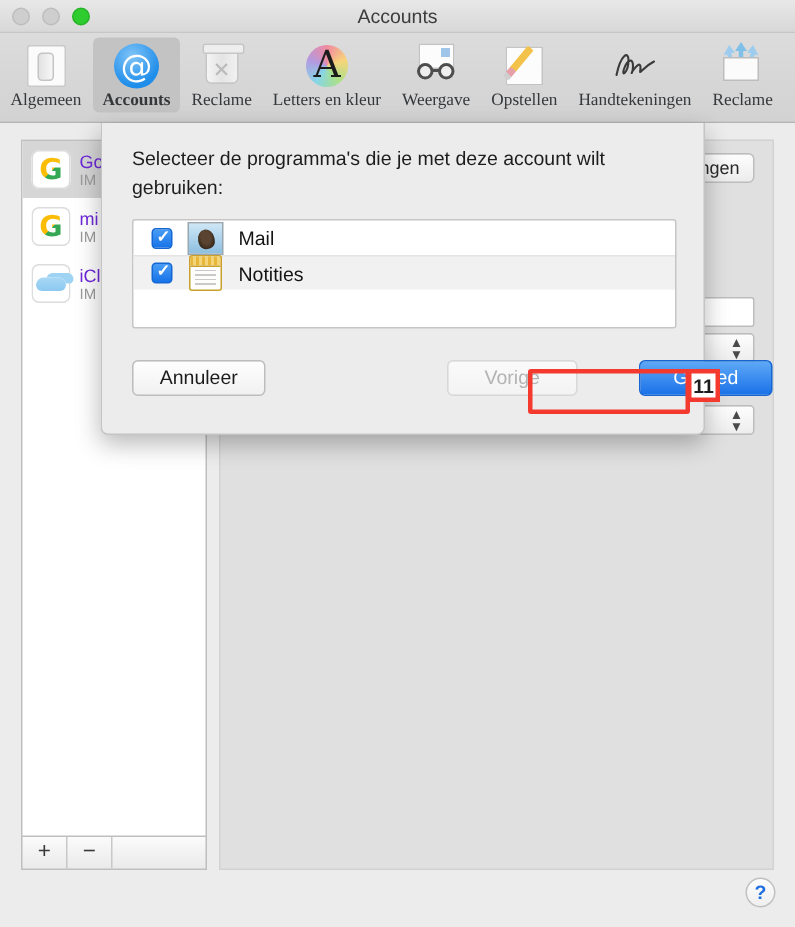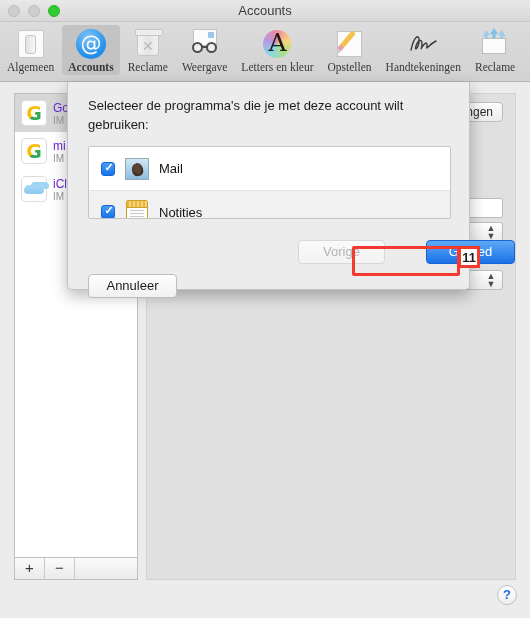--- a/index.html
+++ b/index.html
@@ -212,21 +212,21 @@
     padding-left: 28px;
   }
   #sheet-prompt {
     position: absolute; left: 20px; top: 15px; width: 350px;
     font-size: 13px; color: #1d1d1d; line-height: 1.45;
   }
   #app-list {
     position: absolute; left: 20px; top: 64px; width: 363px; height: 73px;
     background: #fff; border: 1px solid #c6c6c6; border-radius: 2px; overflow: hidden;
   }
-  .app-row { display: flex; align-items: center; height: 43px; padding-left: 12px; gap: 10px; }
+  .app-row { display: flex; align-items: center; height: 23px; padding-left: 12px; gap: 10px; }
   .app-row.alt { background: #f1f1f1; border-top: 1px solid #e4e4e4; }
   .cb {
     width: 14px; height: 14px; border-radius: 3px; flex: 0 0 14px;
     background: linear-gradient(to bottom,#4a9df5,#1673e8);
     border: 1px solid #1568d4; position: relative;
   }
   .cb::after {
     content: "\2713"; position: absolute; left: 0; top: -2px; width: 14px;
     text-align: center; color: #fff; font-size: 11px; font-weight: bold;
   }
@@ -256,21 +256,21 @@
     background: repeating-linear-gradient(to bottom,#c9c9c9 0 1px,transparent 1px 3px);
   }
   .app-label { font-size: 13px; color: #141414; }
 
   .sheet-btn {
     position: absolute; height: 24px; border-radius: 4px;
     font-size: 13px; line-height: 22px; text-align: center;
     background: linear-gradient(to bottom,#fefefe,#f1f1f1);
     border: 1px solid #bdbdbd; color: #1c1c1c;
   }
-  #btn-cancel { left: 20px; top: 158px; width: 89px; margin-top: 34px; }
+  #btn-cancel { left: 20px; top: 158px; width: 89px; }
   #btn-back {
     left: 182px; top: 158px; width: 87px; color: #b3b3b3;
     background: linear-gradient(to bottom,#fafafa,#f3f3f3); border-color: #d8d8d8; margin-left: 48px;
   }
   #btn-done {
     left: 358px; top: 158px; width: 89px; color: #fff;
     background: linear-gradient(to bottom,#5ea8f7,#1b72e8);
     border: 1px solid #1566d2;
   }
 
@@ -311,37 +311,37 @@
       <div class="tb-icon">
           <div class="ic-at">@</div>
         </div>
       <div class="tb-label">Accounts</div>
     </div>
     <div class="tb-item">
       <div class="tb-icon">
           <div class="ic-trash"></div>
         </div>
       <div class="tb-label">Reclame</div>
+    </div>
+    <div class="tb-item">
+      <div class="tb-icon">
+          <div class="ic-font"></div>
+        </div>
+      <div class="tb-label">Letters en kleur</div>
     </div>
     <div class="tb-item">
       <div class="tb-icon">
         <div class="ic-view">
             <div class="card"></div>
             <div class="glass g1"></div>
             <div class="glass g2"></div>
             <div class="bridge"></div>
           </div>
       </div>
       <div class="tb-label">Weergave</div>
-    </div>
-    <div class="tb-item">
-      <div class="tb-icon">
-          <div class="ic-font"></div>
-        </div>
-      <div class="tb-label">Letters en kleur</div>
     </div>
     <div class="tb-item">
       <div class="tb-icon">
           <div class="ic-compose"></div>
         </div>
       <div class="tb-label">Opstellen</div>
     </div>
     <div class="tb-item">
       <div class="tb-icon">
         <div class="ic-sign">

